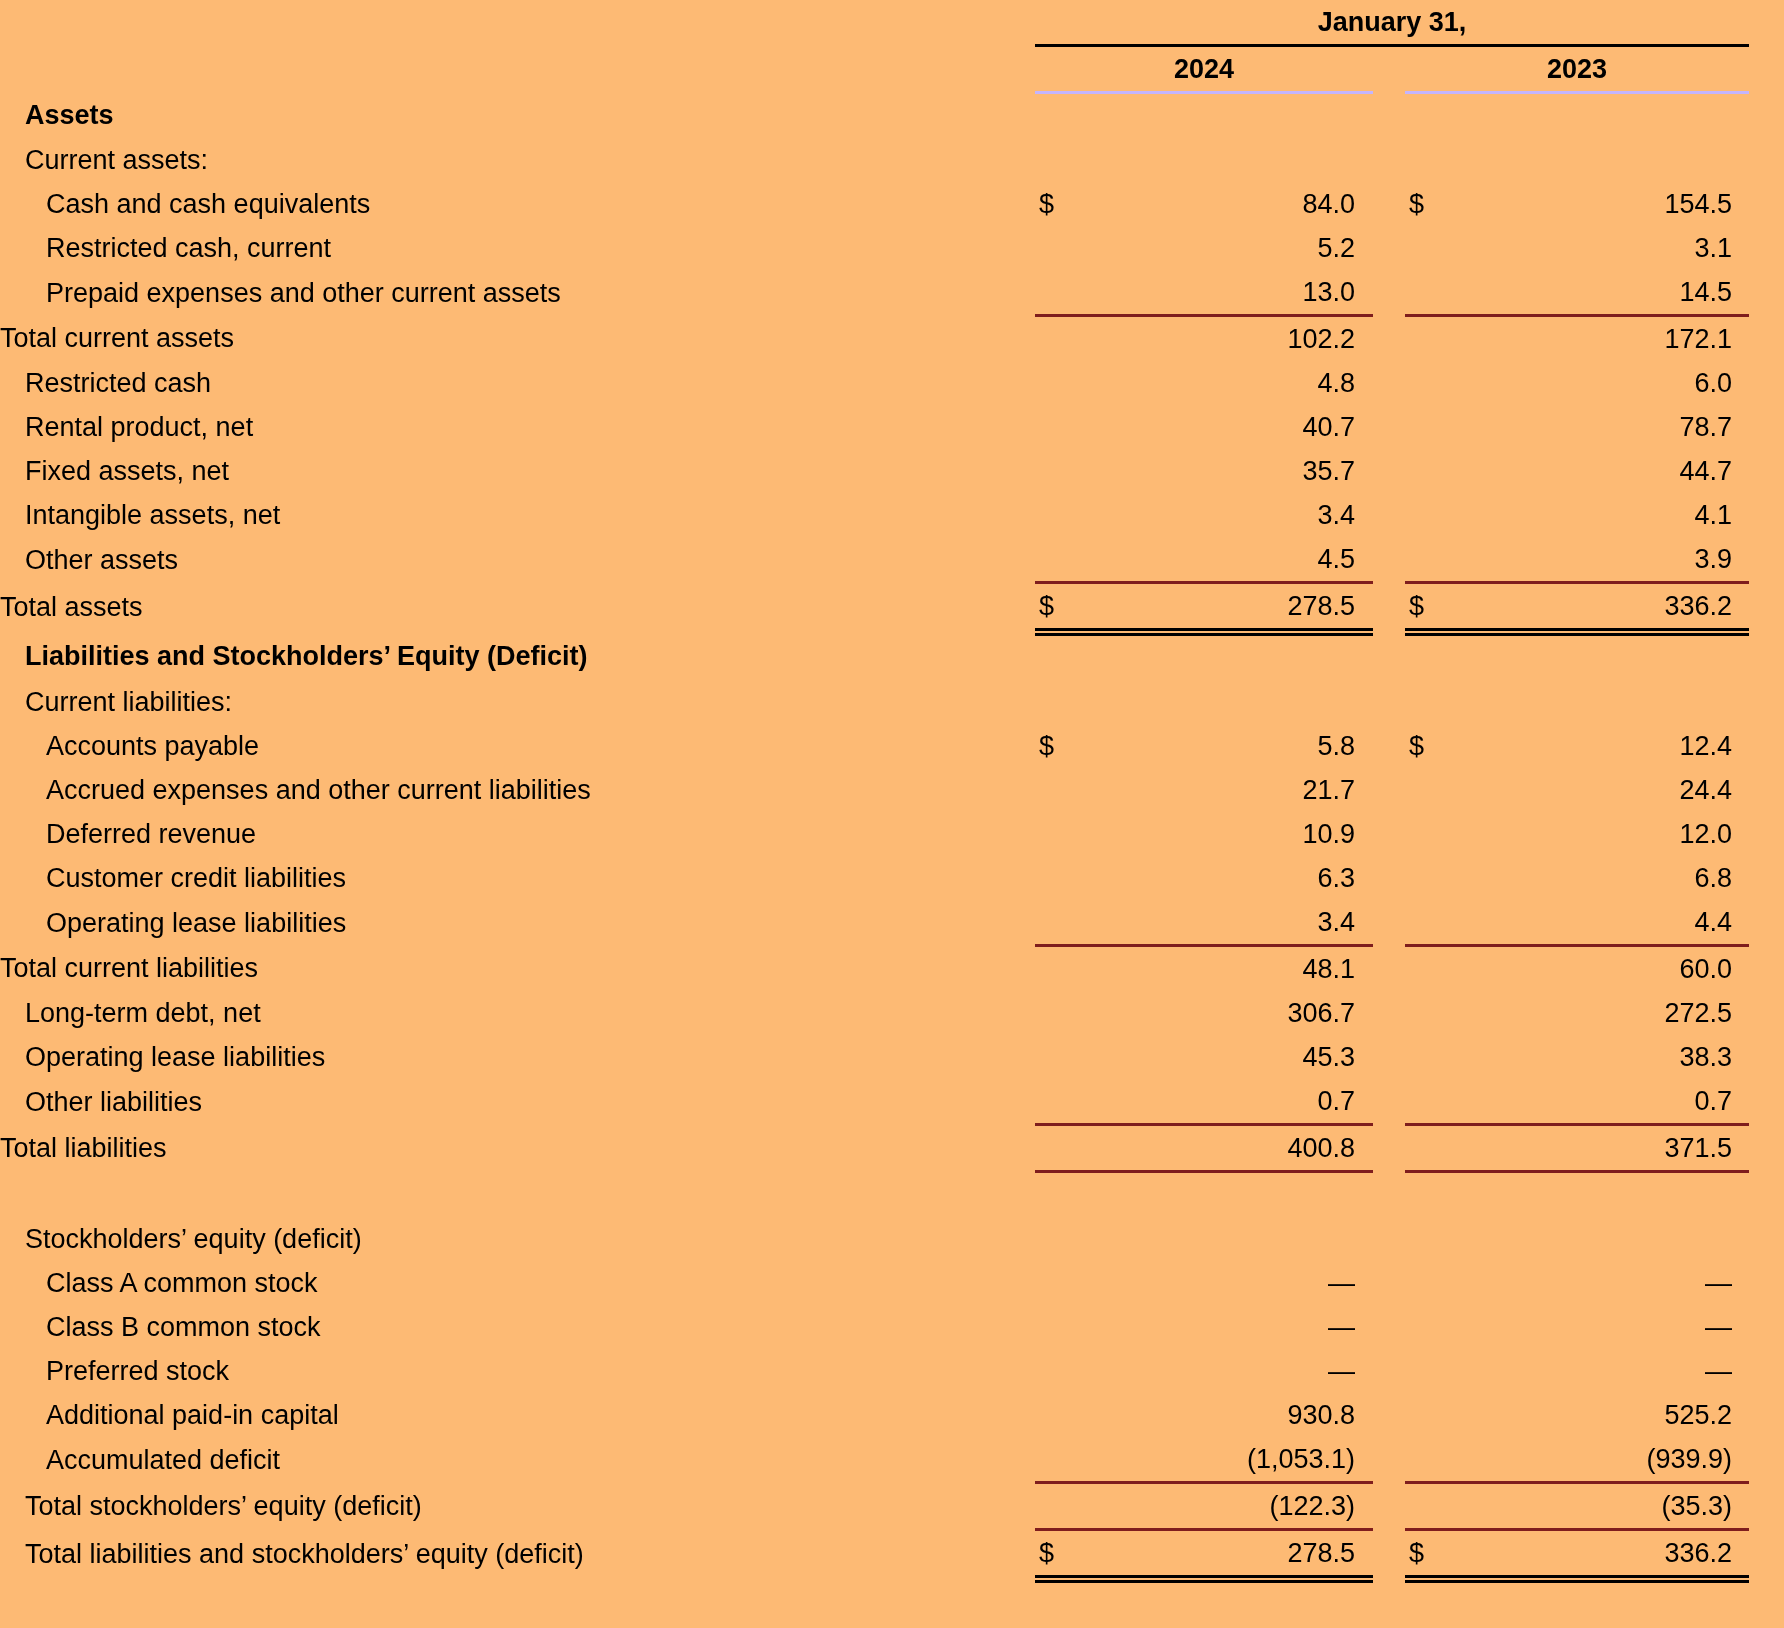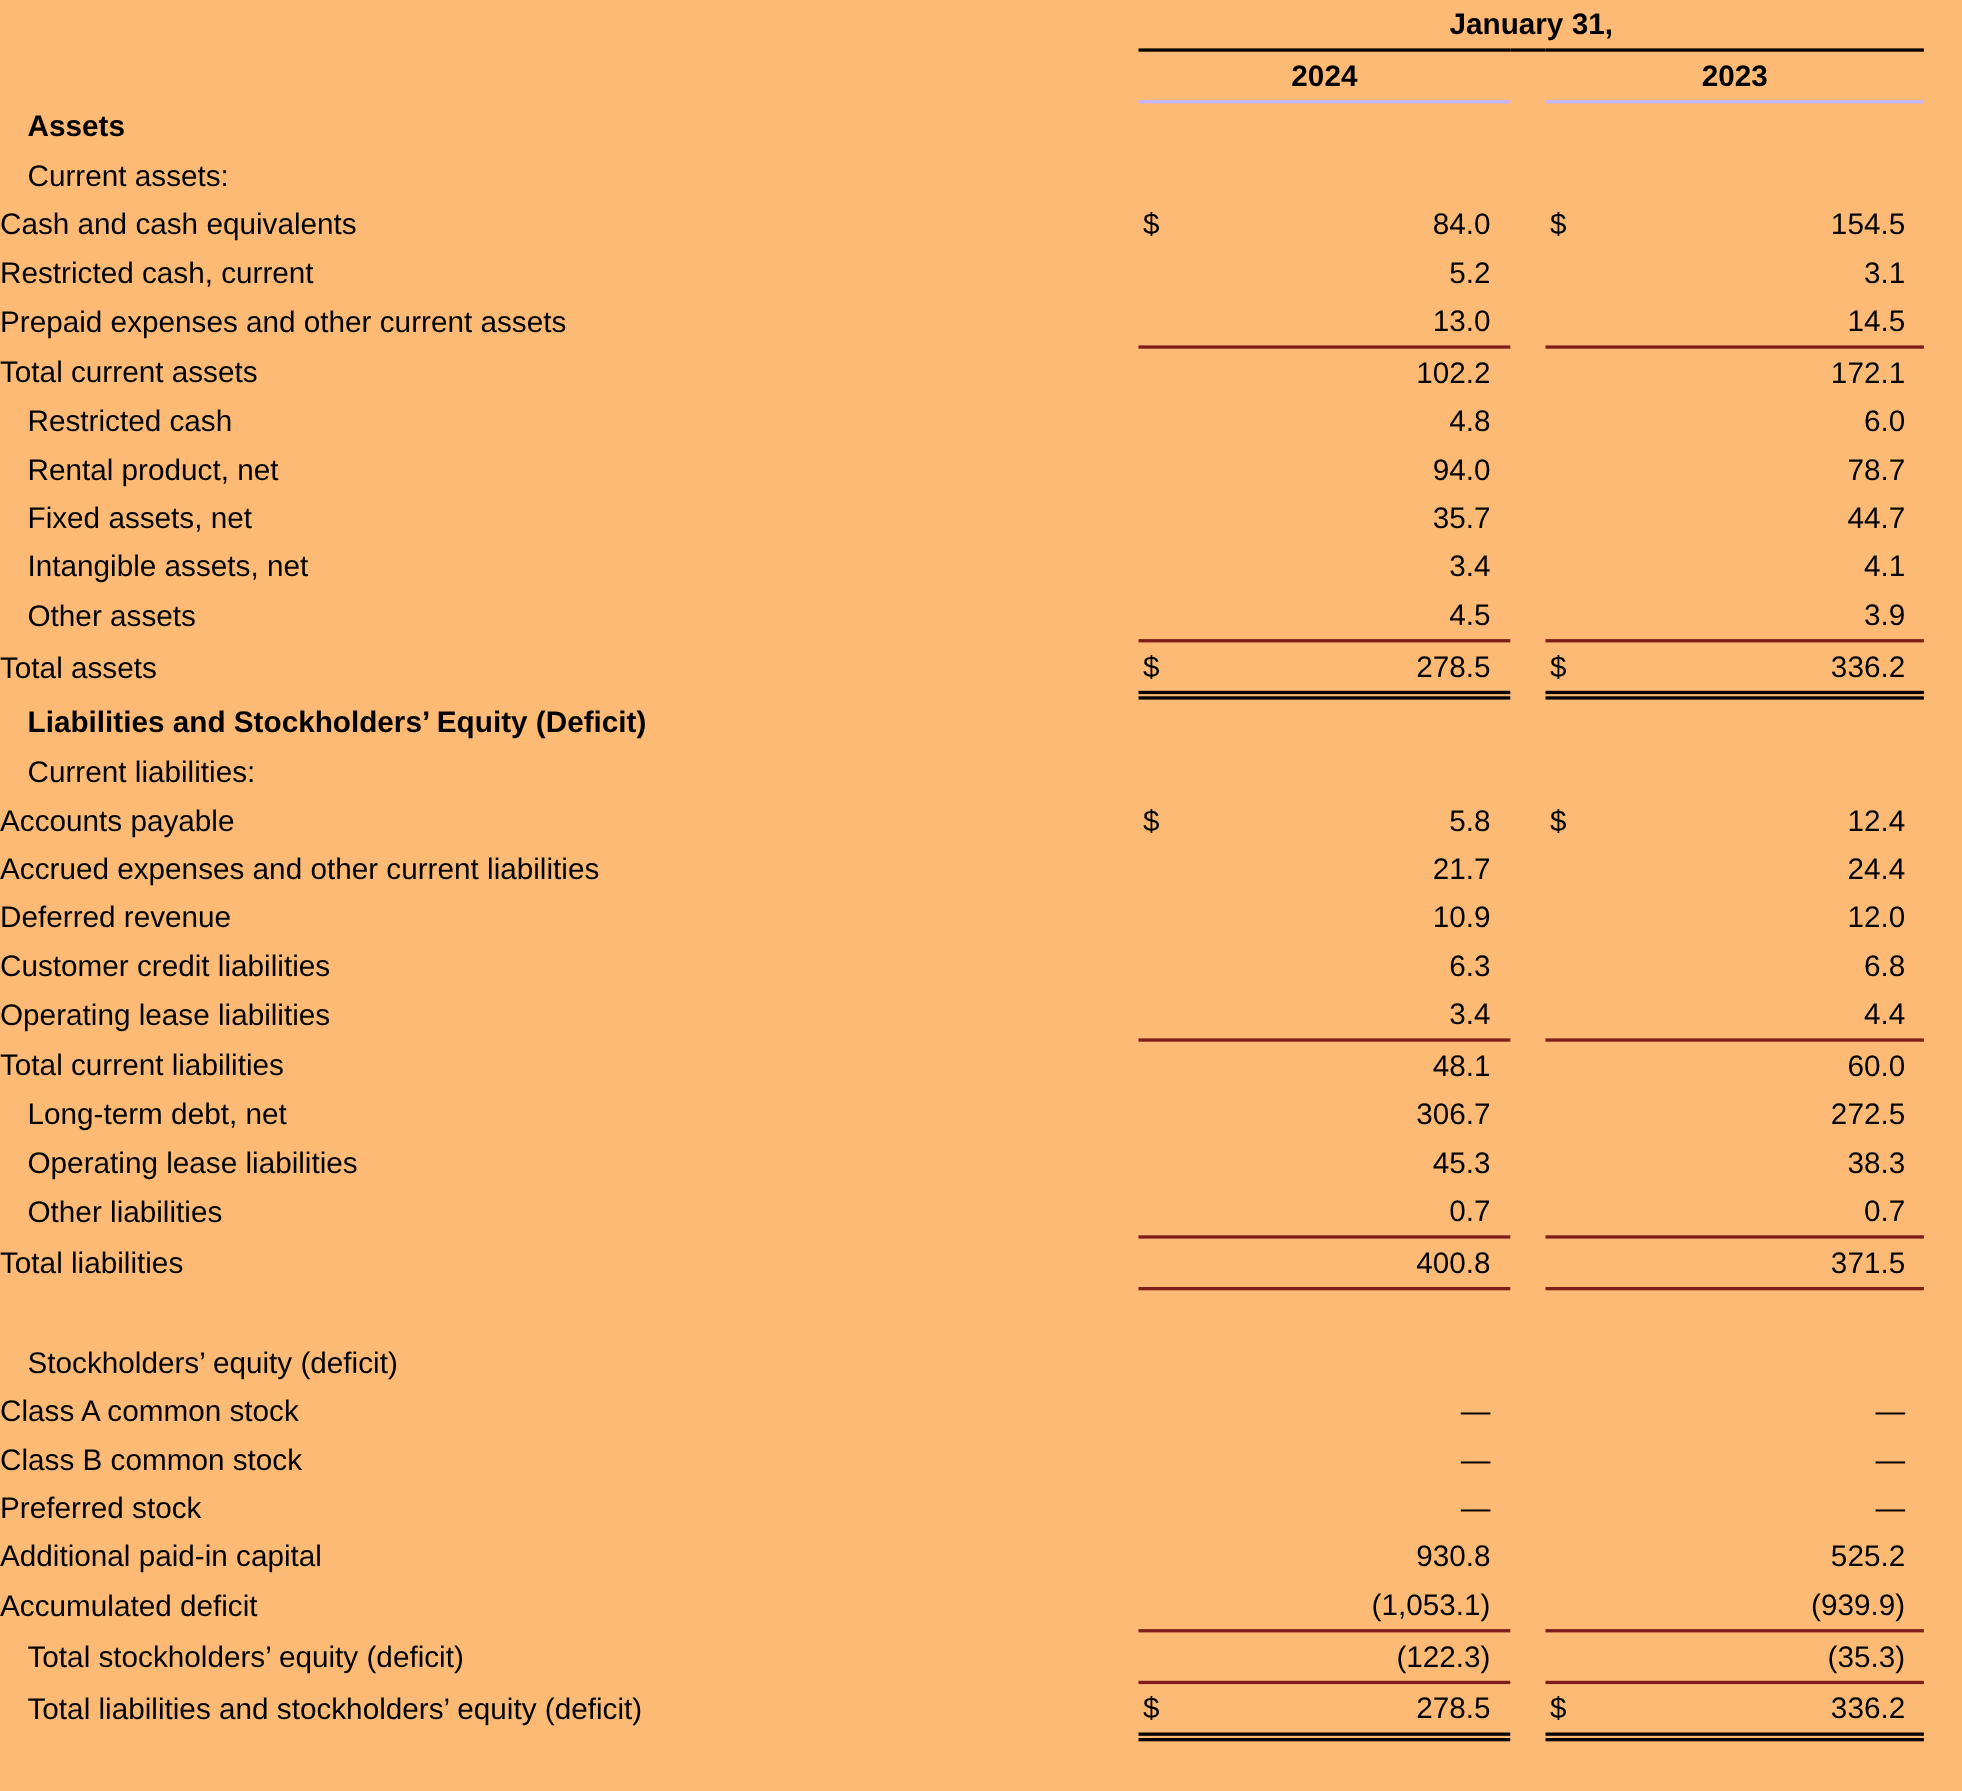--- a/index.html
+++ b/index.html
@@ -28,21 +28,21 @@
     font-weight:400;
     vertical-align:middle;
     white-space:nowrap;
     overflow:visible;
   }
   th{font-weight:700;}
   .date-head{text-align:center;border-bottom:3px solid #000;}
   .year-head{text-align:center;border-bottom:3px solid #c4b5fd;}
   td.label{text-align:left;}
   td.label.ind0{padding-left:25px;}
-  td.label.ind1{}
+  td.label.ind1{padding-left:46px;}
   td.label.ind2{}
   td.label.bold{font-weight:700;}
   td.money{vertical-align:middle;}
   td.money .wrap{
     display:flex;
     justify-content:space-between;
     align-items:baseline;
     padding-left:4px;
   }
   td.m24 .wrap{padding-right:18px;}
@@ -167,21 +167,21 @@
               <span class="cur"></span>
               <span class="val">6.0</span>
             </span>
           </td>
         </tr>
         <tr>
           <td class="label ind0">Rental product, net</td>
           <td class="money m24">
             <span class="wrap">
               <span class="cur"></span>
-              <span class="val">94.0</span>
+              <span class="val">40.7</span>
             </span>
           </td>
           <td></td>
           <td class="money m23">
             <span class="wrap">
               <span class="cur"></span>
               <span class="val">78.7</span>
             </span>
           </td>
         </tr>

